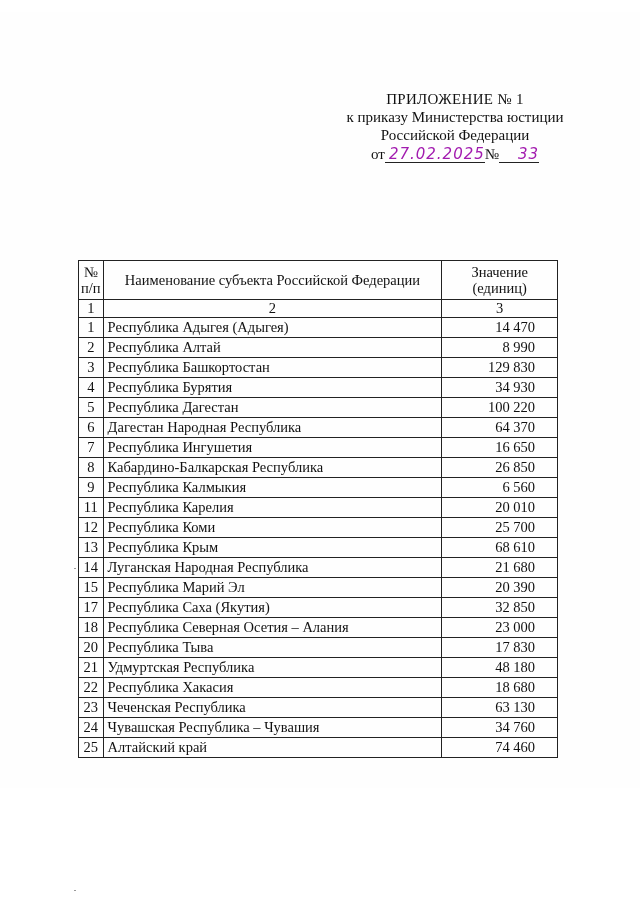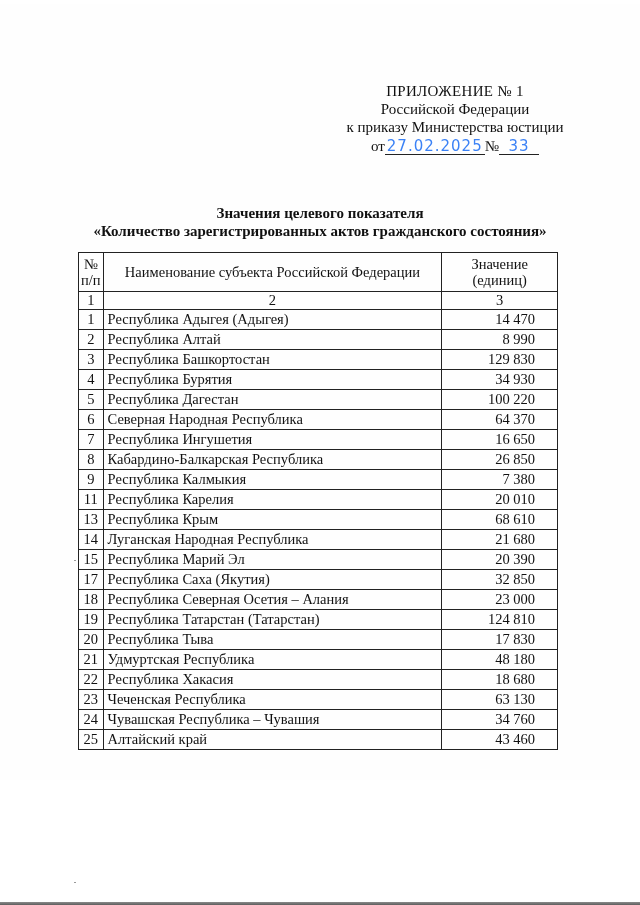--- a/index.html
+++ b/index.html
@@ -4,40 +4,41 @@
   <style>
     html, body { margin: 0; padding: 0; }
     body {
       width: 640px; height: 905px;
       background: #ffffff;
       position: relative;
       overflow: hidden;
       font-family: "Liberation Serif", "DejaVu Serif", serif;
       color: #111111;
     }
-    .page { position: absolute; left: 0; top: 4px; width: 640px; height: 776px; background: #fefefe; }
+    .page { position: absolute; left: 0; top: 12px; width: 640px; height: 776px; background: #fefefe; }
 
     .appendix {
       position: absolute;
       left: 330px; top: 78px; width: 250px;
       text-align: center;
       font-size: 15px; line-height: 18px;
     }
     .appendix .line { display: block; white-space: nowrap; }
     .appendix .title { letter-spacing: 0.3px; }
     .sign-line { display: flex; justify-content: center; align-items: baseline; gap: 0; margin-top: 1px; }
     .hand {
       font-family: "DejaVu Sans", sans-serif;
+      font-style: italic;
       font-size: 15px;
       border-bottom: 1px solid #222;
       display: inline-block;
-      text-align: center;
+      text-align: right;
       letter-spacing: 1px;
       line-height: 16px;
-      color: #3b82f6;
+      color: #a21caf;
     }
     .hand.date { width: 100px; }
     .hand.num { width: 40px; }
 
     .doc-title {
       position: absolute;
       left: 60px; top: 200px; width: 520px;
       text-align: center;
       font-weight: bold;
       font-size: 15px; line-height: 18px;
@@ -73,34 +74,30 @@
     }
     .speck { position: absolute; width: 2px; height: 1px; background: #999; }
   </style>
 </head>
 <body>
 
 <div class="page">
 
   <div class="appendix">
     <span class="line title">ПРИЛОЖЕНИЕ № 1</span>
+    <span class="line">к приказу Министерства юстиции</span>
     <span class="line">Российской Федерации</span>
-    <span class="line">к приказу Министерства юстиции</span>
     <div class="sign-line">
       <span>от</span>
       <span class="hand date">27.02.2025</span>
       <span>№</span>
       <span class="hand num">33</span>
     </div>
   </div>
 
-  <div class="doc-title">
-    <span>Значения целевого показателя</span>
-    <span>«Количество зарегистрированных актов гражданского состояния»</span>
-  </div>
 
   <table class="targets">
     <thead>
       <tr class="head">
         <th class="c1">
           <span>№</span><br>
           <span>п/п</span>
         </th>
         <th class="c2" style="text-align:center">Наименование субъекта Российской Федерации</th>
         <th class="c3">
@@ -135,44 +132,49 @@
           <td class="c2">Республика Бурятия</td>
           <td class="c3">34 930</td>
         </tr>
       <tr class="row">
           <td class="c1">5</td>
           <td class="c2">Республика Дагестан</td>
           <td class="c3">100 220</td>
         </tr>
       <tr class="row">
           <td class="c1">6</td>
-          <td class="c2">Северная Народная Республика</td>
+          <td class="c2">Дагестан Народная Республика</td>
           <td class="c3">64 370</td>
         </tr>
       <tr class="row">
           <td class="c1">7</td>
           <td class="c2">Республика Ингушетия</td>
           <td class="c3">16 650</td>
         </tr>
       <tr class="row">
           <td class="c1">8</td>
           <td class="c2">Кабардино-Балкарская Республика</td>
           <td class="c3">26 850</td>
         </tr>
       <tr class="row">
           <td class="c1">9</td>
           <td class="c2">Республика Калмыкия</td>
-          <td class="c3">7 380</td>
+          <td class="c3">6 560</td>
         </tr>
       <tr class="row">
           <td class="c1">11</td>
           <td class="c2">Республика Карелия</td>
           <td class="c3">20 010</td>
         </tr>
       <tr class="row">
+          <td class="c1">12</td>
+          <td class="c2">Республика Коми</td>
+          <td class="c3">25 700</td>
+        </tr>
+      <tr class="row">
           <td class="c1">13</td>
           <td class="c2">Республика Крым</td>
           <td class="c3">68 610</td>
         </tr>
       <tr class="row">
           <td class="c1">14</td>
           <td class="c2">Луганская Народная Республика</td>
           <td class="c3">21 680</td>
         </tr>
       <tr class="row">
@@ -184,25 +186,20 @@
           <td class="c1">17</td>
           <td class="c2">Республика Саха (Якутия)</td>
           <td class="c3">32 850</td>
         </tr>
       <tr class="row">
           <td class="c1">18</td>
           <td class="c2">Республика Северная Осетия – Алания</td>
           <td class="c3">23 000</td>
         </tr>
       <tr class="row">
-          <td class="c1">19</td>
-          <td class="c2">Республика Татарстан (Татарстан)</td>
-          <td class="c3">124 810</td>
-        </tr>
-      <tr class="row">
           <td class="c1">20</td>
           <td class="c2">Республика Тыва</td>
           <td class="c3">17 830</td>
         </tr>
       <tr class="row">
           <td class="c1">21</td>
           <td class="c2">Удмуртская Республика</td>
           <td class="c3">48 180</td>
         </tr>
       <tr class="row">
@@ -216,21 +213,21 @@
           <td class="c3">63 130</td>
         </tr>
       <tr class="row">
           <td class="c1">24</td>
           <td class="c2">Чувашская Республика – Чувашия</td>
           <td class="c3">34 760</td>
         </tr>
       <tr class="row">
           <td class="c1">25</td>
           <td class="c2">Алтайский край</td>
-          <td class="c3">43 460</td>
+          <td class="c3">74 460</td>
         </tr>
     </tbody>
   </table>
 
   <div class="speck" style="left:74px; top:556px;"></div>
   <div class="speck" style="left:74px; top:878px;"></div>
   <div class="bottom-band"></div>
 </div>
 
 </body></html>

